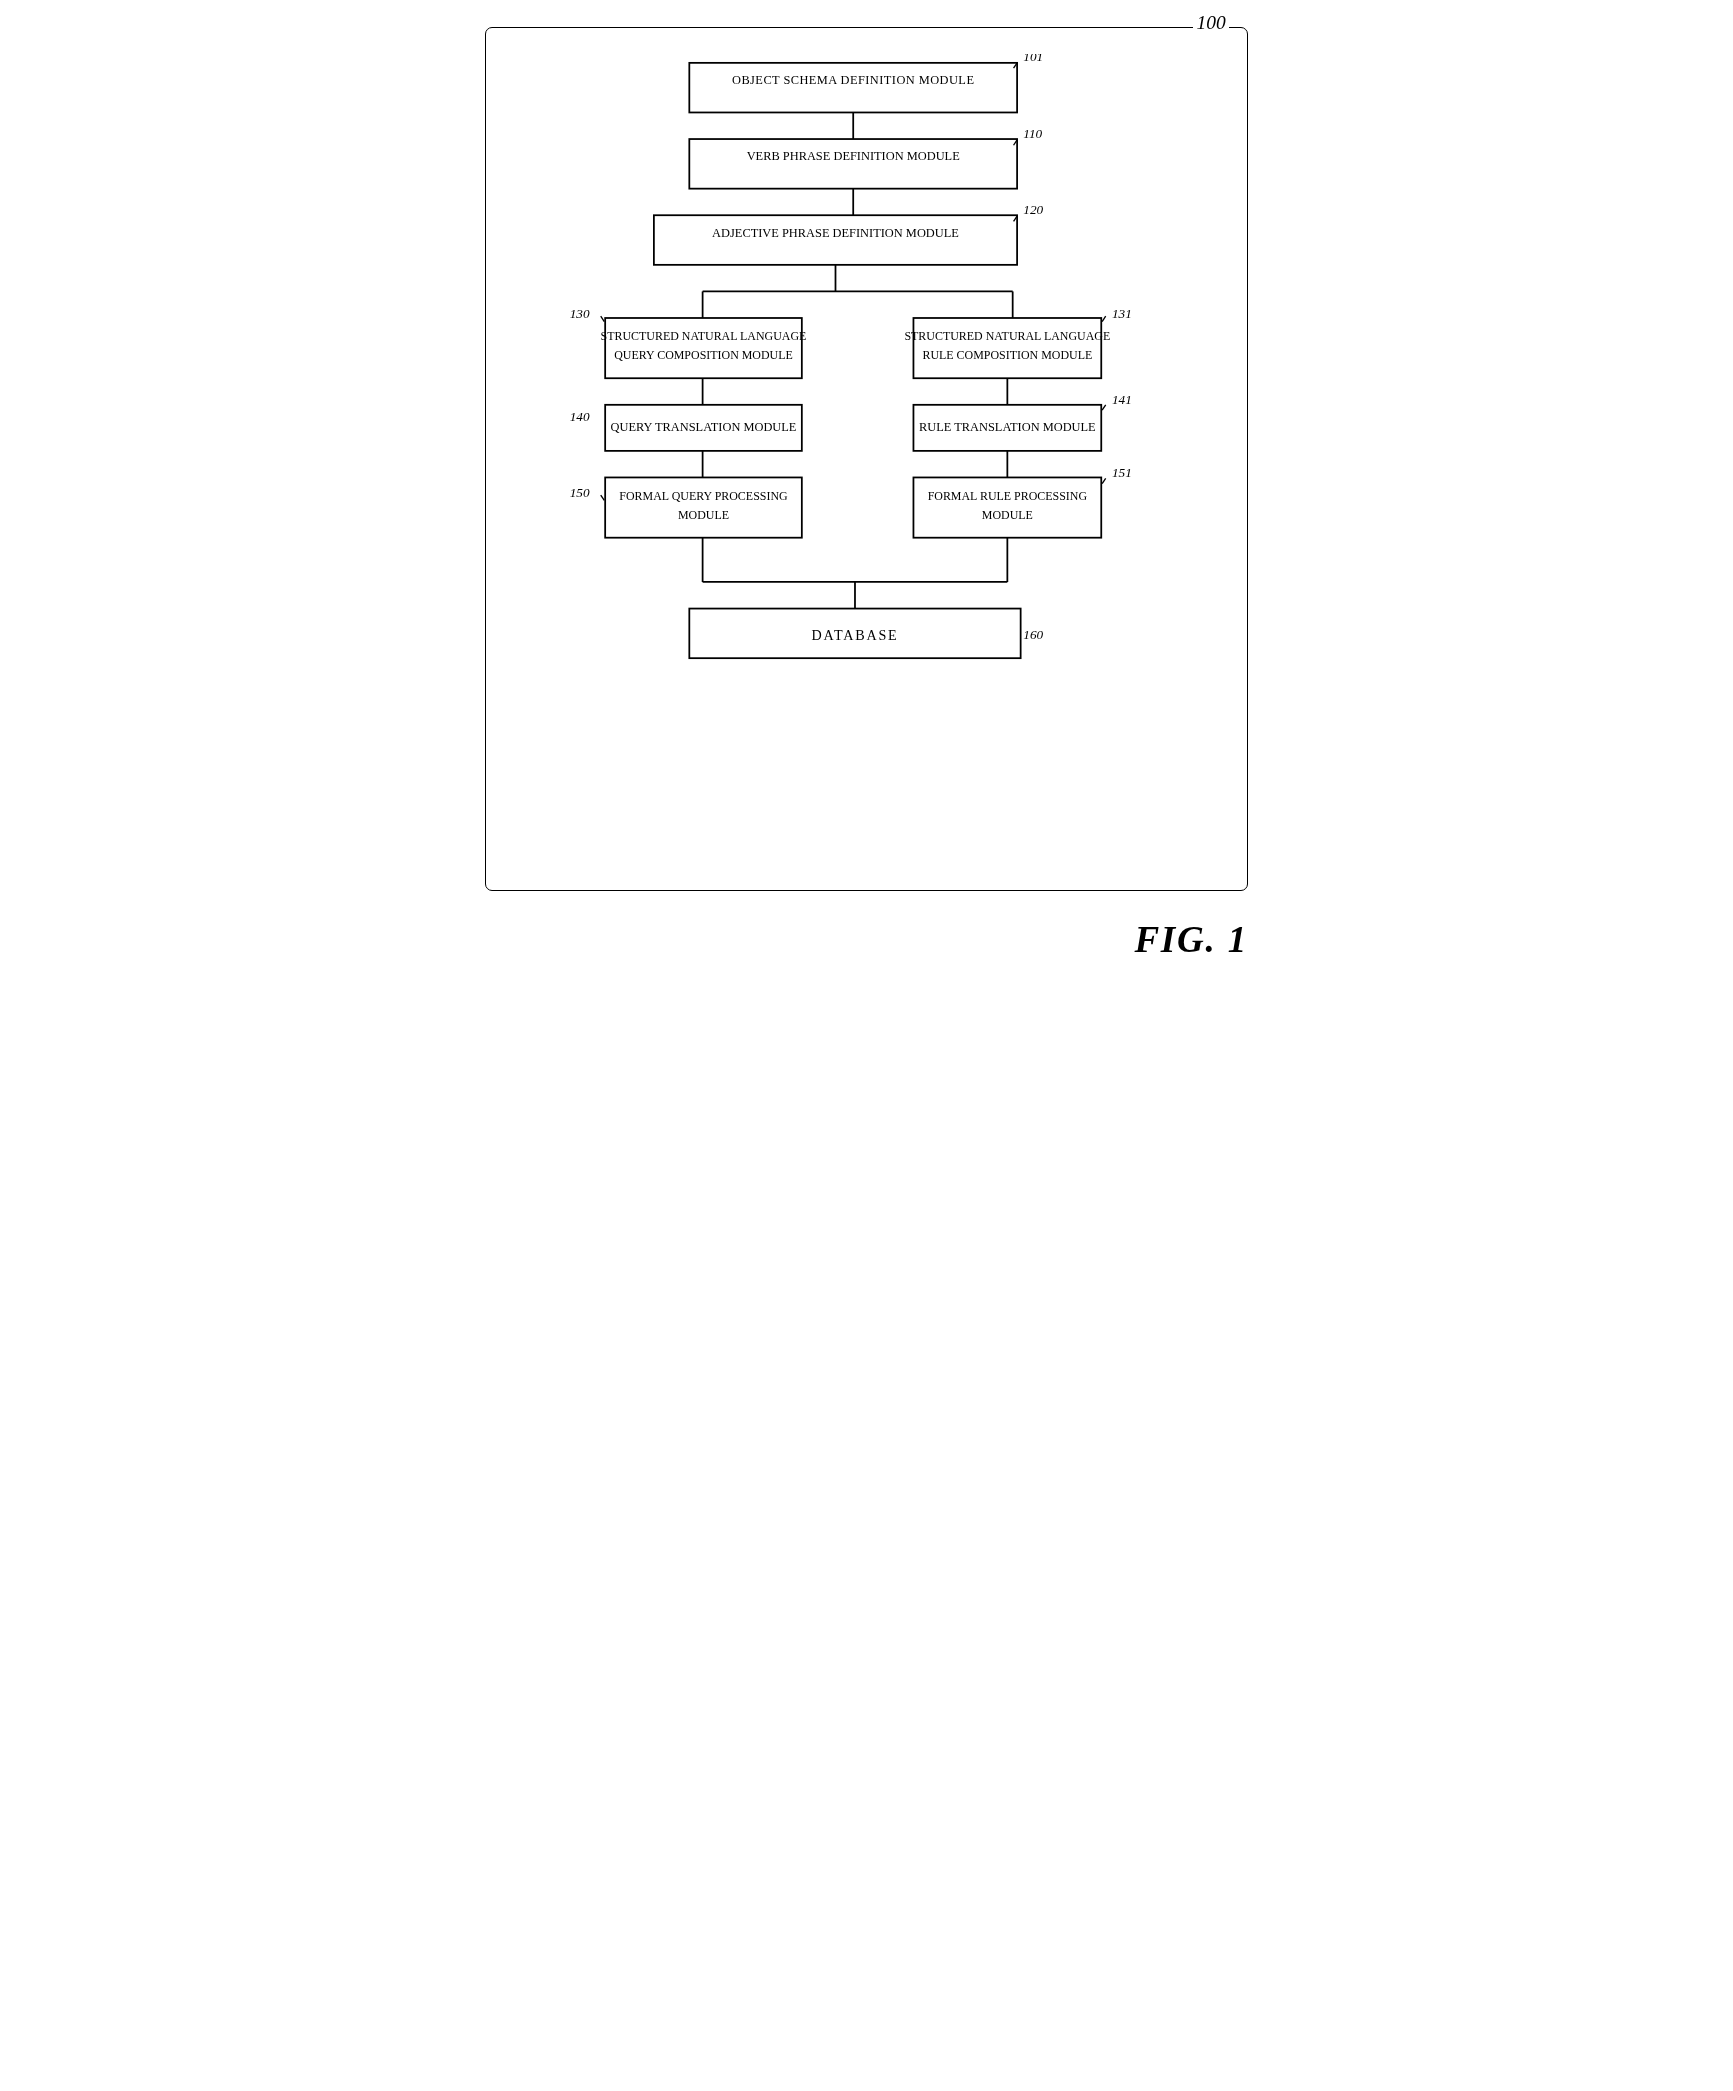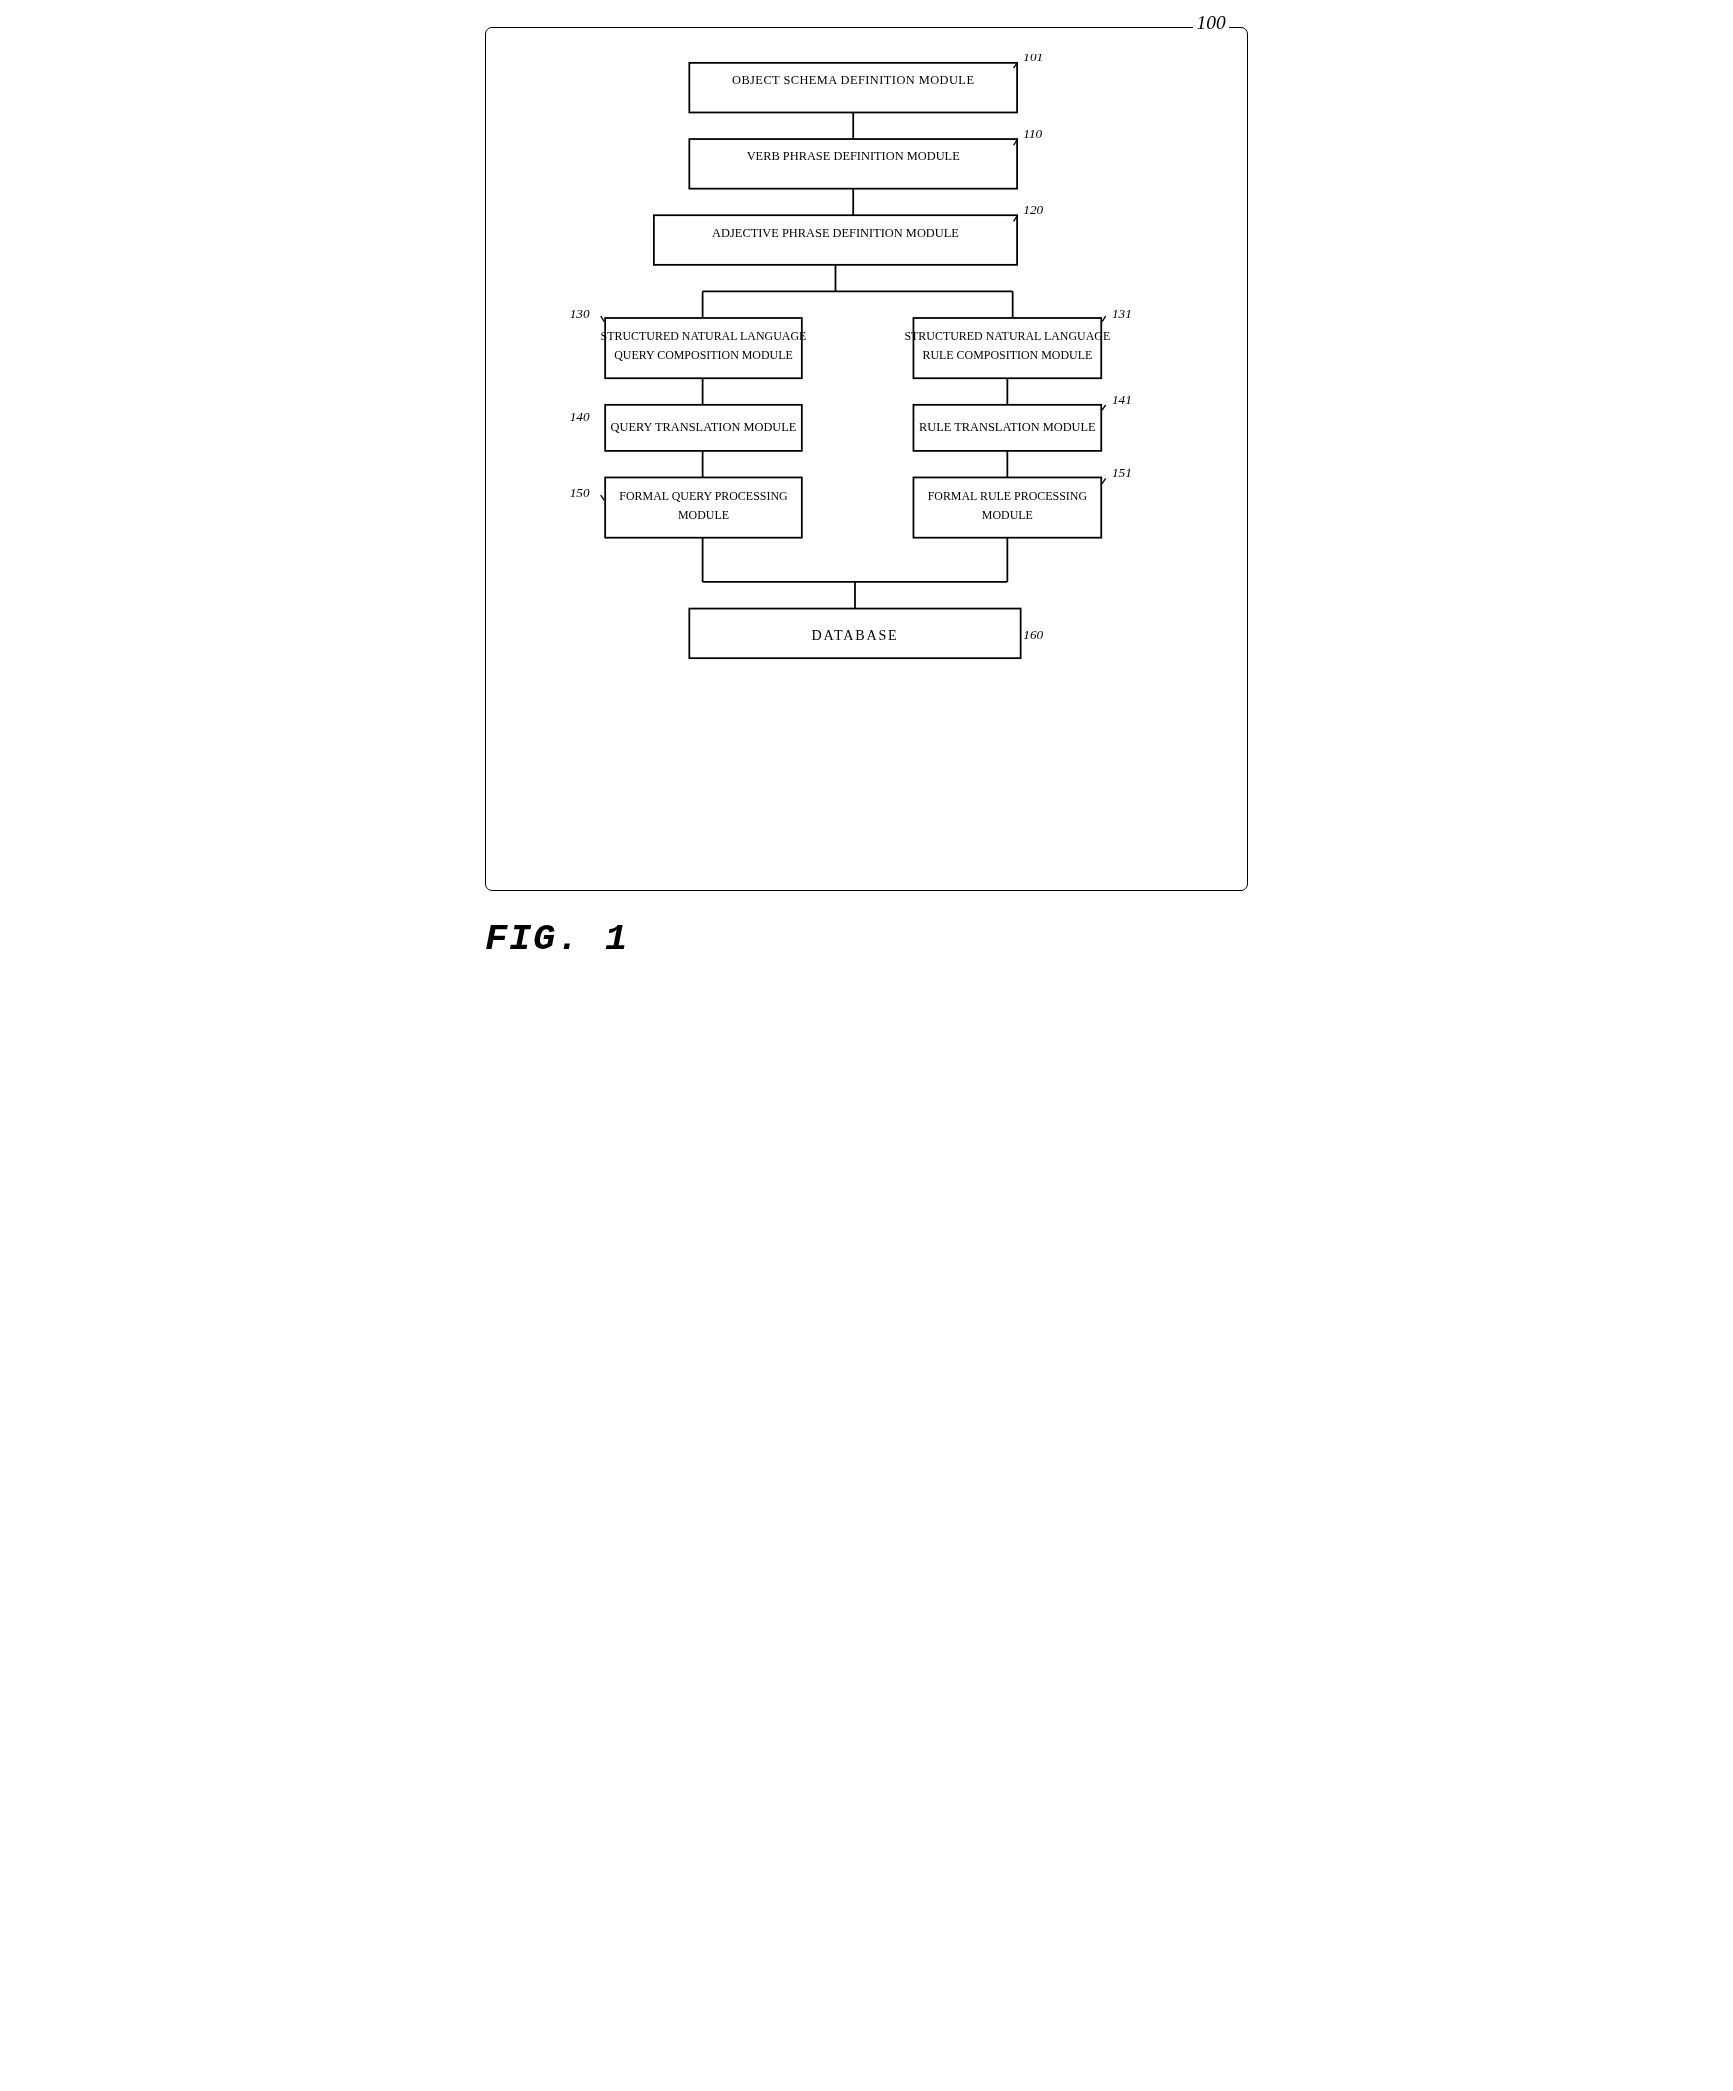--- a/index.html
+++ b/index.html
@@ -11,21 +11,21 @@
       align-items: center;
       justify-content: flex-start;
       min-height: 100vh;
       padding: 26.6px 17.7px 35px 17.7px;
     }
 
     .page-wrapper {
       width: 763px;
       display: flex;
       flex-direction: column;
-      align-items: flex-start;
+      align-items: flex-end;
     }
 
     
     .figure-box {
       border: 1.8px solid #000;
       border-radius: 7px;
       width: 100%;
       padding: 26.6px 35px 35px 35px;
       position: relative;
       background: #fff;
@@ -57,21 +57,21 @@
     .diagram-svg {
       width: 100%;
     }
 
     
     .figure-caption {
       margin-top: 26.6px;
       font-size: 37px;
       font-style: italic;
       font-weight: bold;
-      font-family: Liberation Mono, monospace;
+      font-family: Liberation Serif, serif;
       letter-spacing: 1.8px;
     }
   </style>
 </head>
 <body>
 
 <div class="page-wrapper">
 
   <div class="figure-box">
 

